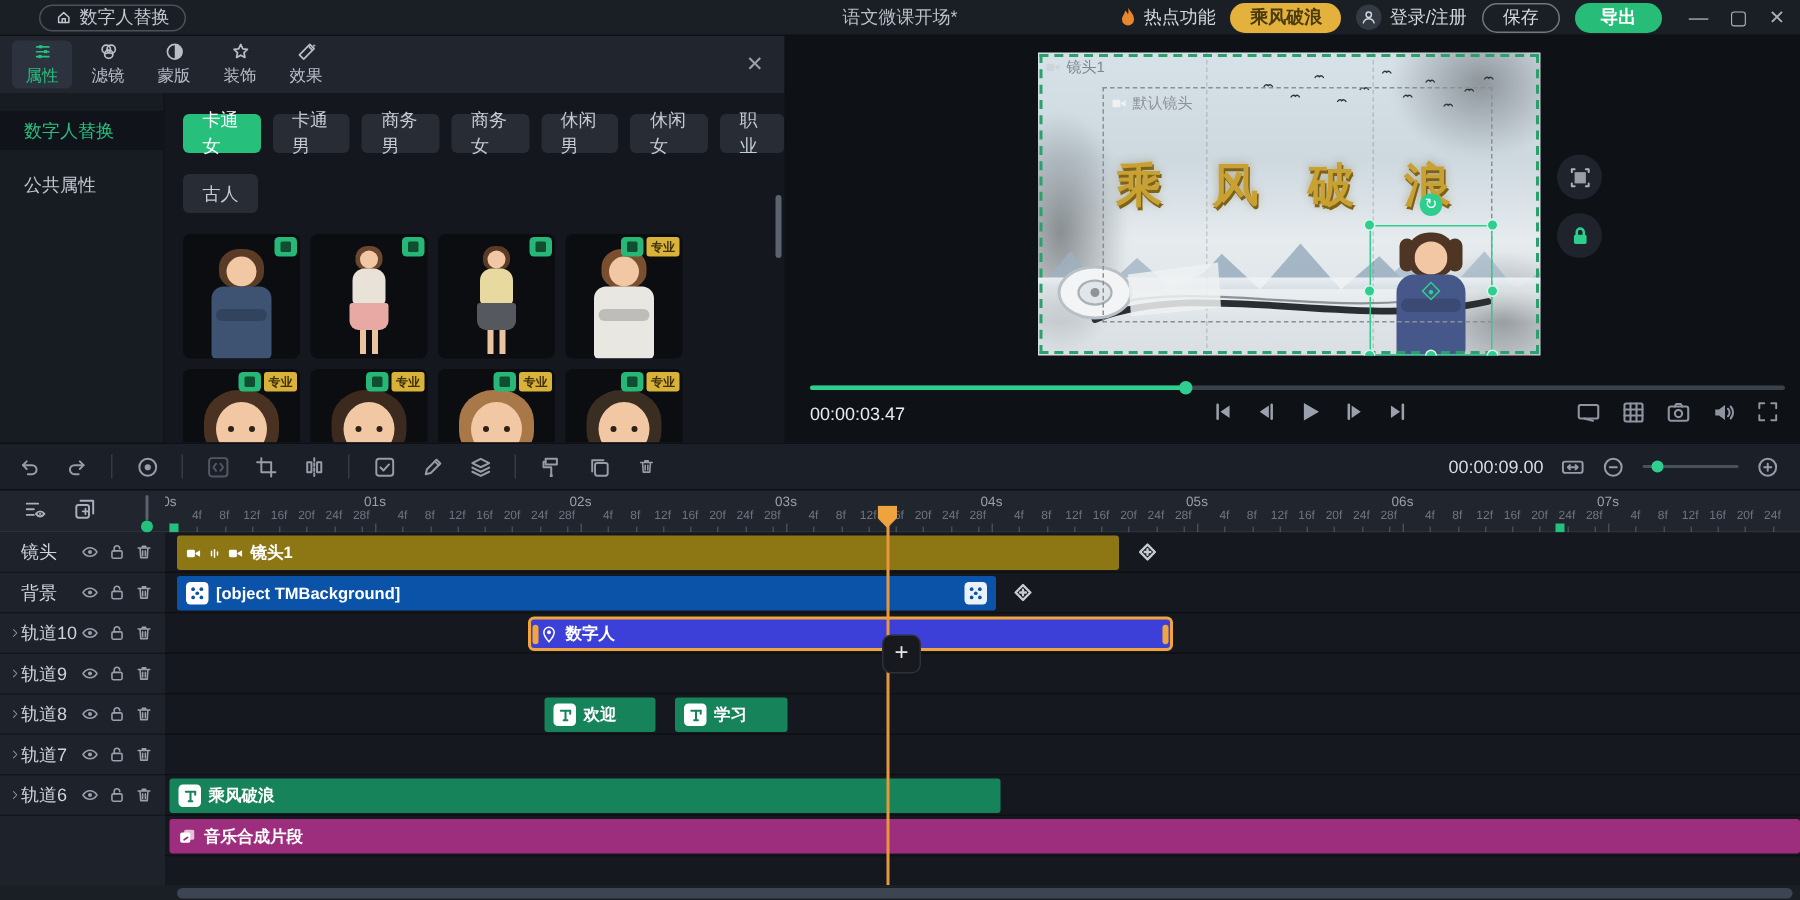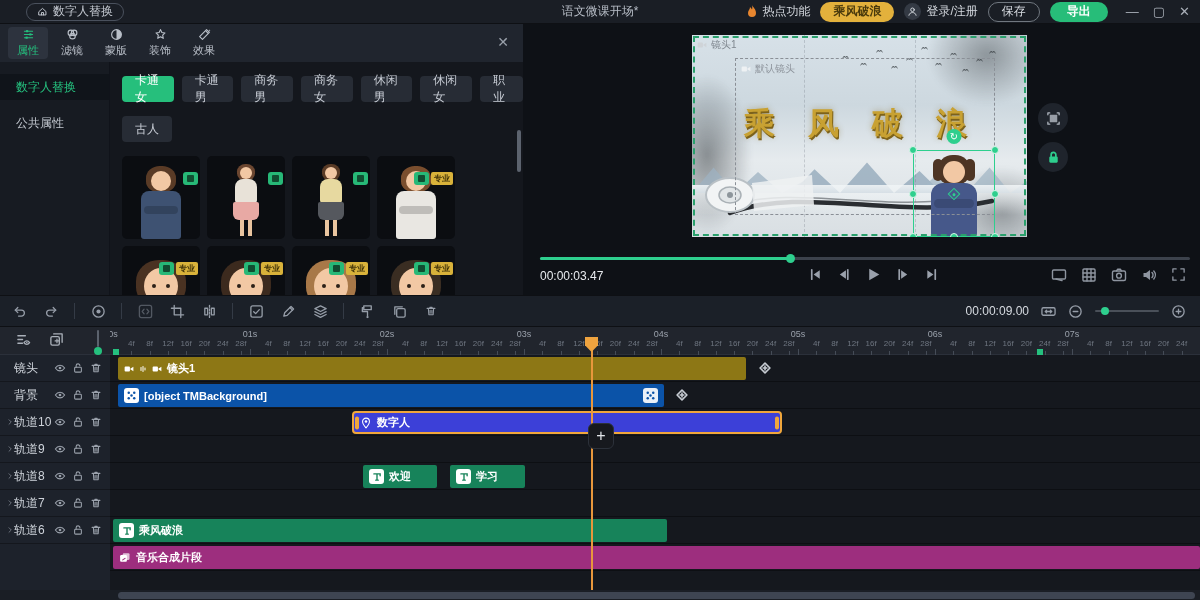--- a/index.html
+++ b/index.html
@@ -33,21 +33,21 @@
   .pside { position:absolute; left:0; top:38px; width:110px; bottom:0; background:#171b22; border-right:1px solid #10131a; padding-top:12px; }
   .pside-item { height:26px; line-height:26px; padding-left:16px; color:#c3c8d0; margin:0 0 10px 0;}
   .pside-item.active { background:#10141a; color:#25c07e; }
   .pcontent { position:absolute; left:110px; top:38px; right:0; bottom:0; background:#14171d; overflow:hidden; }
   .cats { position:absolute; left:12px; top:14px; display:flex; gap:8px; }
   .cats2 { position:absolute; left:12px; top:54px; display:flex; gap:8px; }
   .cat { height:26px; padding:0 13px; display:flex; align-items:center; background:#272c35; color:#c7ccd4; border-radius:4px; }
   .cat.active { background:#26bf7c; color:#fff; }
   .thumbs { position:absolute; left:12px; top:94px; width:345px; display:grid; grid-template-columns:repeat(4,78px); grid-auto-rows:83px; gap:7px; }
   .thumb { position:relative; background:#0b0d11; border-radius:5px; overflow:hidden; }
-  .badges { position:absolute; right:2px; top:16px; display:flex; gap:2px; z-index:3;}
+  .badges { position:absolute; right:2px; top:2px; display:flex; gap:2px; z-index:3;}
   .badge-g { width:15px; height:13px; background:#27b877; border-radius:3px; display:flex; align-items:center; justify-content:center; }
   .badge-g i { width:7px; height:7px; background:#114d31; border-radius:1px; display:block;}
   .badge-pro { height:13px; background:#d9b23a; color:#3e3008; border-radius:2px; font-size:8px; font-weight:bold; padding:0 3px; display:flex; align-items:center;}
   .vscroll { position:absolute; right:2px; top:68px; width:4px; height:42px; background:#5c636e; border-radius:2px; }
   
   .person { position:absolute; left:50%; transform:translateX(-50%); }
   .person .hair { position:absolute; border-radius:46% 46% 40% 40%; }
   .person .face { position:absolute; background:#f2c8a4; border-radius:50%; }
   .person .bodyp { position:absolute; border-radius:8px 8px 3px 3px; }
 

